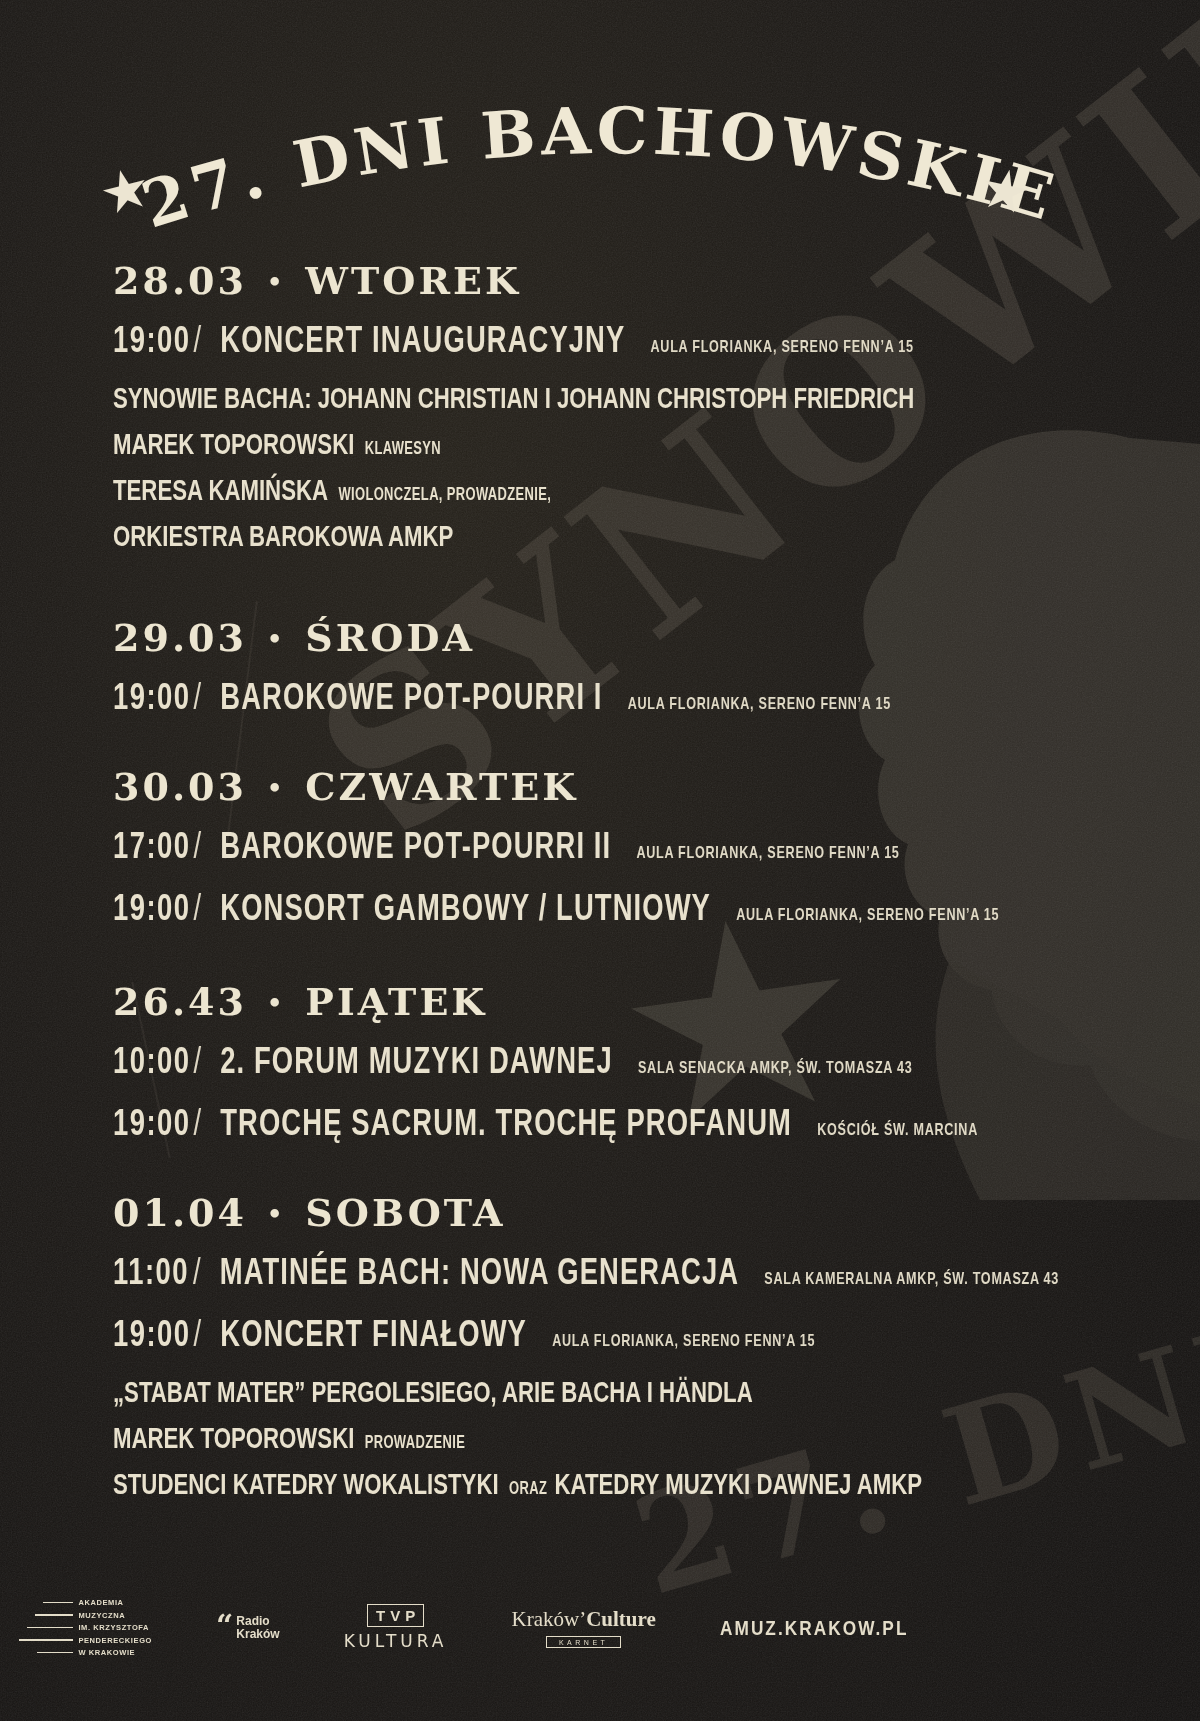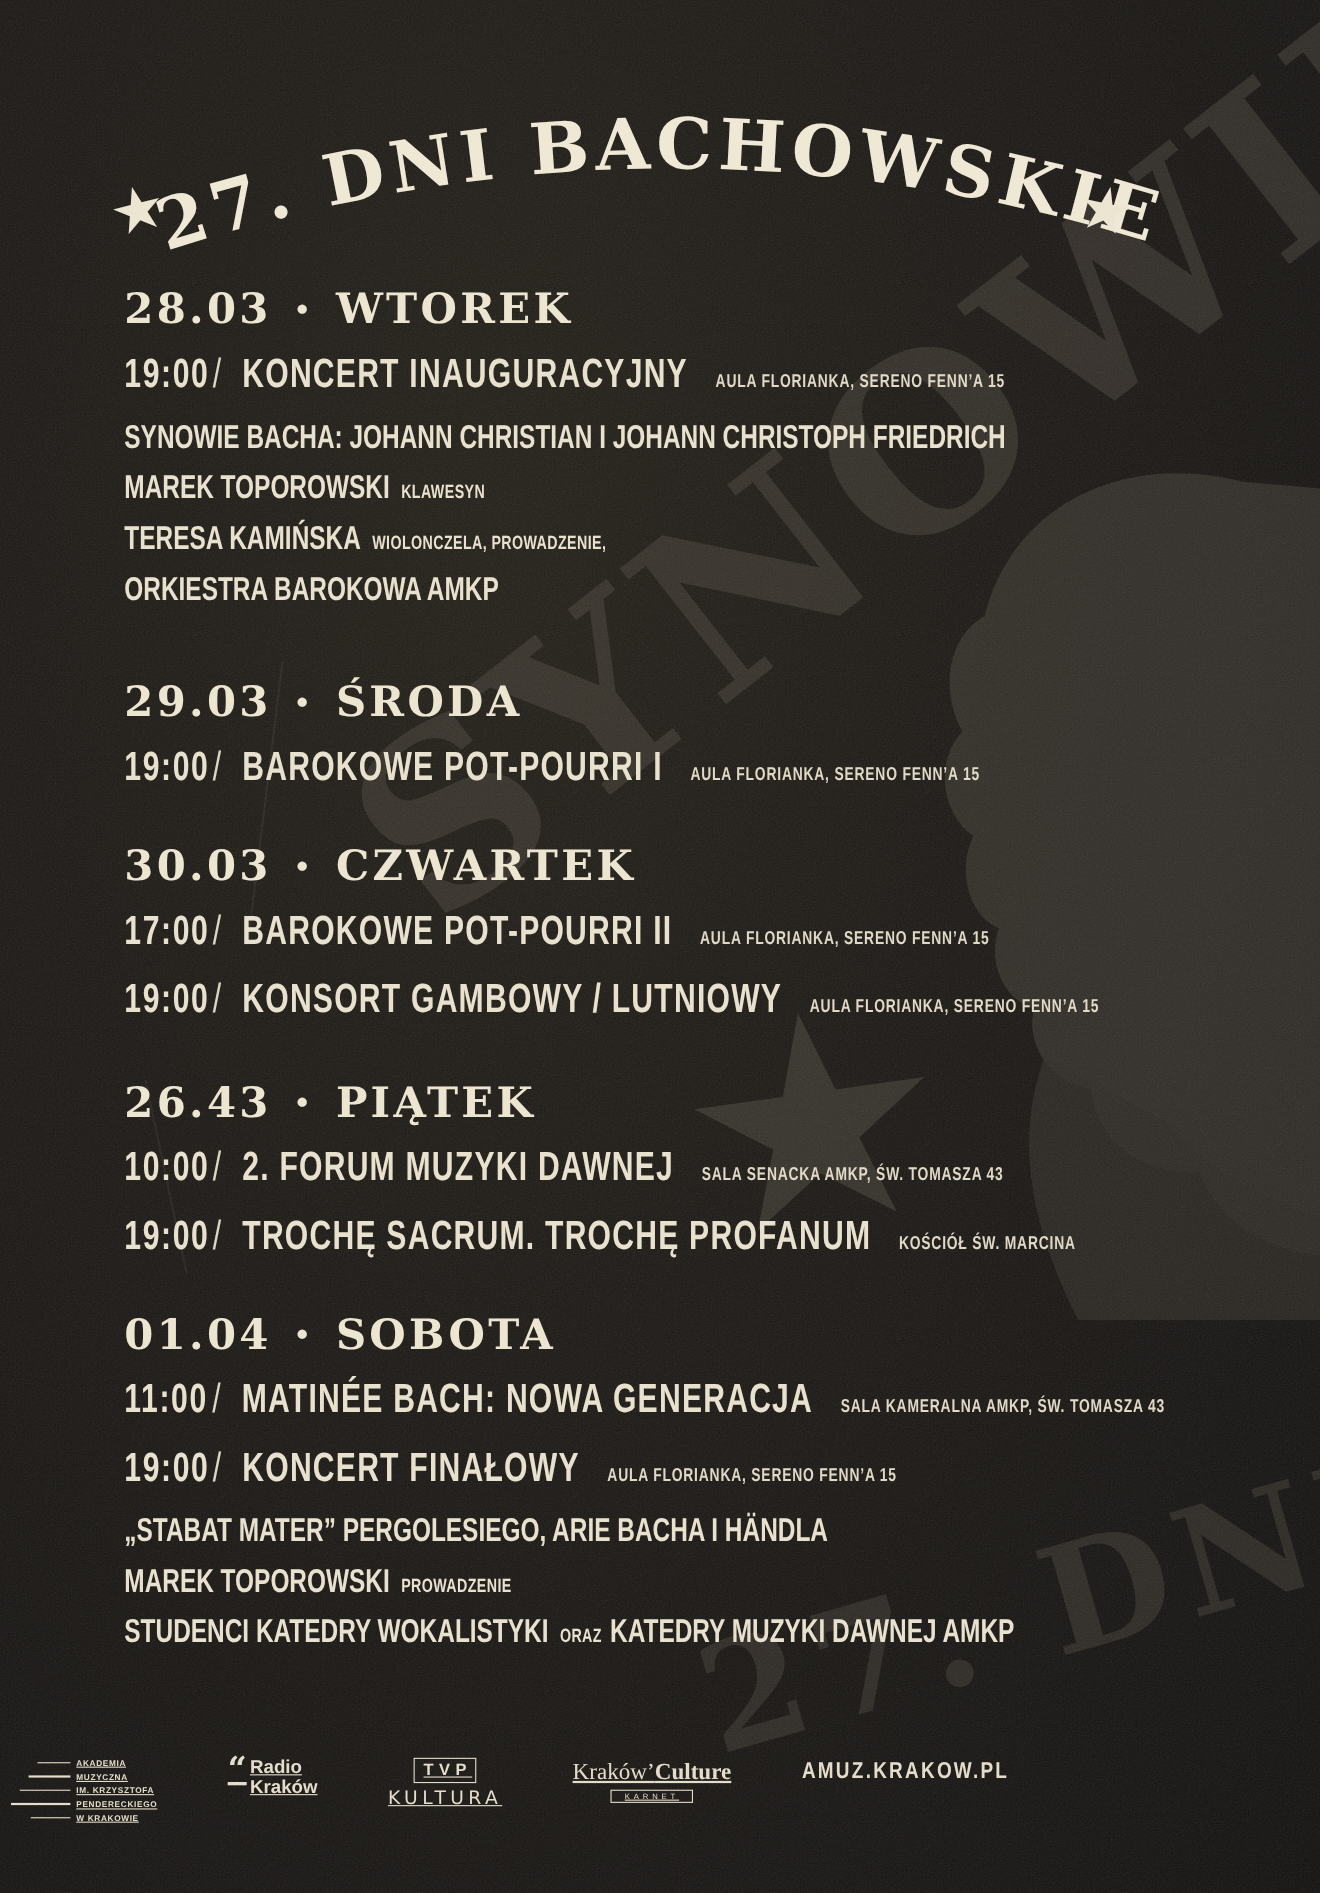--- a/index.html
+++ b/index.html
@@ -36,29 +36,29 @@
   .time { display:inline-block; min-width:104px; letter-spacing:2px; }
   .slash { font-weight:400; margin:0 26px 0 4px; opacity:0.95; }
   .etitle { letter-spacing:1.5px; }
   .venue { font-size:17px; margin-left:34px; letter-spacing:1px; font-weight:bold; opacity:0.96; }
   .details { margin-top:18px; }
   .dl { font-weight:bold; font-size:30px; line-height:1.0; margin-bottom:16px; }
   .role { font-size:17.5px; margin-left:14px; letter-spacing:0.5px; }
   .role.mid { margin-right:10px; }
   .blk2 { margin-top:64px; } .blk3 { margin-top:42px; } .blk4 { margin-top:46px; } .blk5 { margin-top:42px; }
   
-  .footer { position:absolute; left:0; top:1598px; width:965px; display:flex; justify-content:center; align-items:flex-start; gap:64px; color:#e4ddc9;text-decoration:underline; }
+  .footer { position:absolute; left:0; top:1598px; width:965px; display:flex; justify-content:center; align-items:center; gap:64px; color:#e4ddc9; }
   .acad { display:flex; flex-direction:column; gap:3.5px; }
   .acad-row { display:flex; align-items:center; }
   .acad-linebox { width:58px; display:flex; justify-content:flex-end; margin-right:5px; }
   .acad-line { height:1.5px; background:#e4ddc9; }
   .acad-txt { font-size:7.5px; font-weight:bold; letter-spacing:0.6px; }
   .radio { display:flex; align-items:flex-start; }
   .radio-quote { font-family:"DejaVu Serif", serif; font-size:30px; font-weight:bold; line-height:0.7; margin-right:3px; }
-  .radio-name { font-size:17px; font-weight:bold; line-height:1.08; }
+  .radio-name { font-size:12px; font-weight:bold; line-height:1.08; }
   .tvp { display:flex; flex-direction:column; align-items:center; gap:4px; }
   .tvp-box { border:1.5px solid #e4ddc9; font-size:15px; font-weight:bold; letter-spacing:5px; padding:2px 3px 2px 8px; }
   .tvp-kultura { font-size:17px; letter-spacing:4px; font-weight:400; font-family:"DejaVu Sans", sans-serif; }
   .kc { display:flex; flex-direction:column; align-items:center; gap:4px; font-family:"Liberation Serif", serif; }
   .kc-name { font-size:21px; }
   .kc-name b { font-weight:bold; }
   .kc-sub { font-size:7px; letter-spacing:3.5px; border:1px solid #e4ddc9; padding:1.5px 12px; font-family:"Liberation Sans", sans-serif; }
   .site { font-size:21px; font-weight:bold; letter-spacing:2.5px; }
 </style>
 </head>

